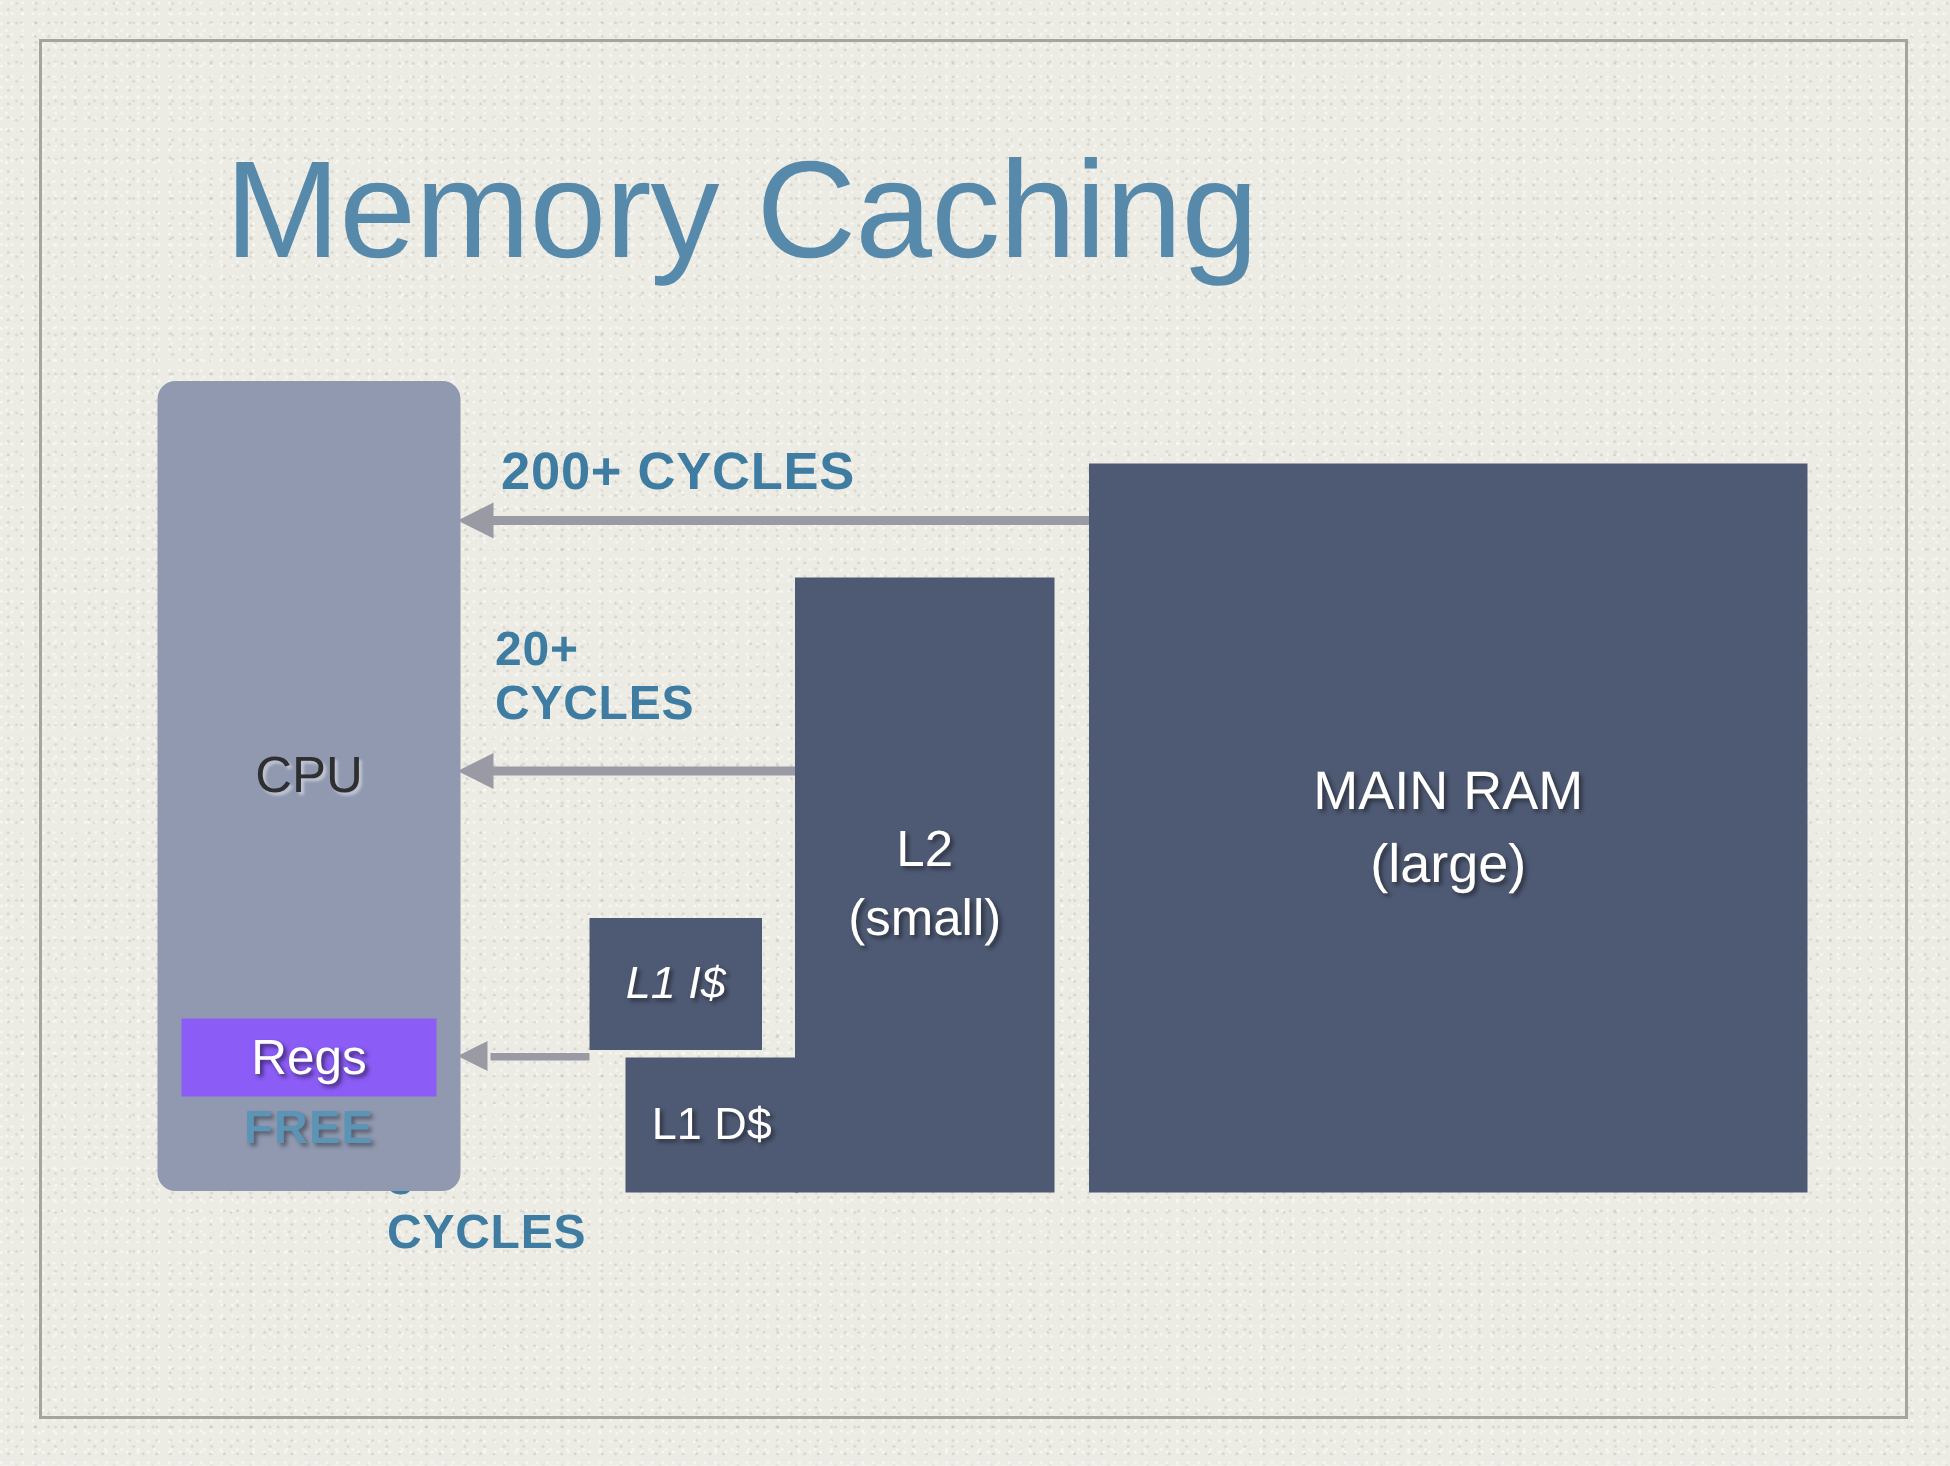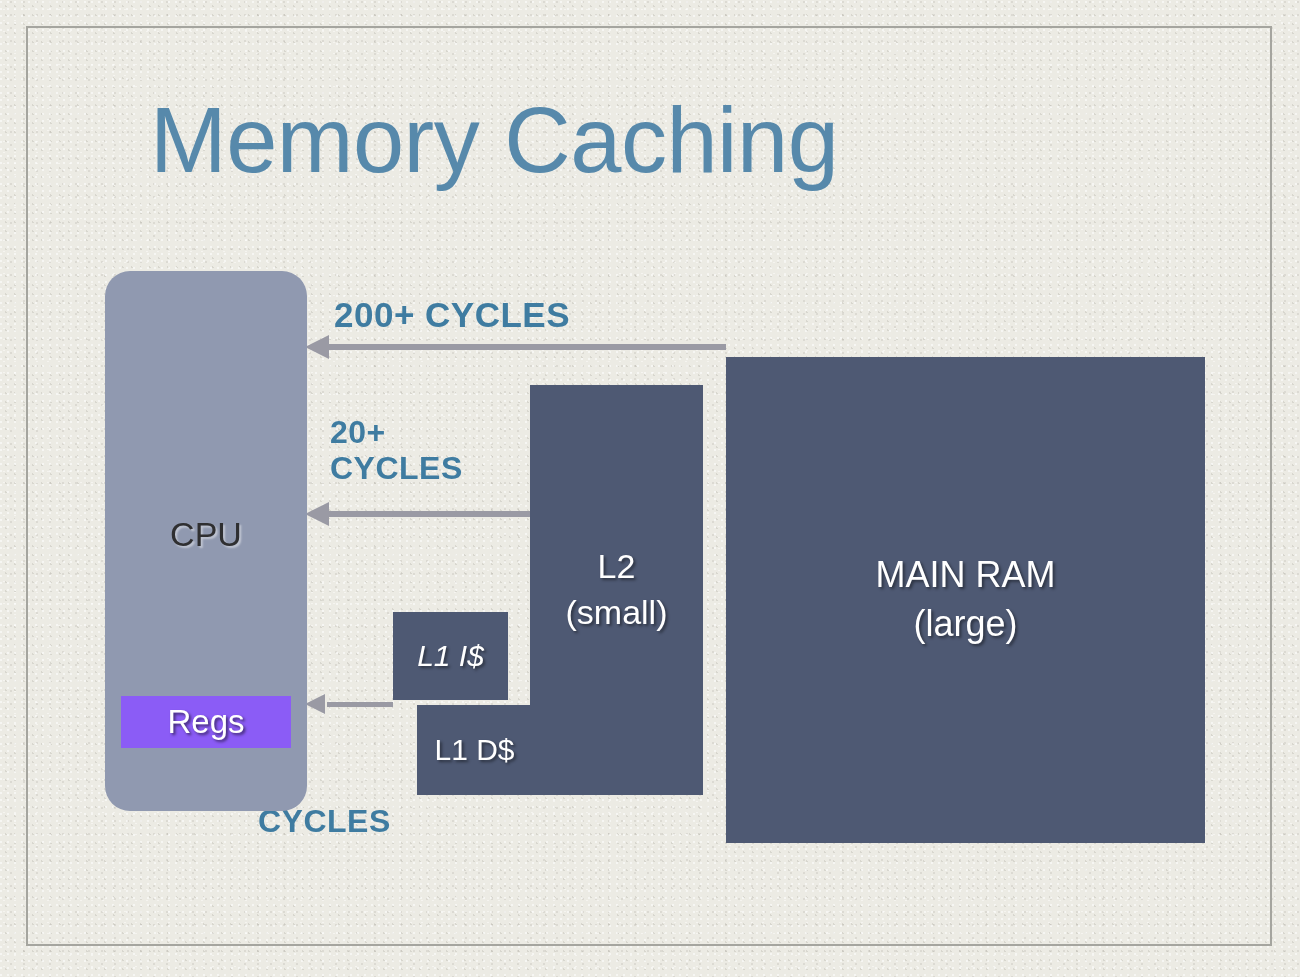--- a/index.html
+++ b/index.html
@@ -49,25 +49,25 @@
     letter-spacing: -0.5px;
     color: #5789ab;
     white-space: nowrap;
     line-height: 1.05;
   }
 
   
   #cpu-box {
     position: absolute;
     left: 105px;
-    top: 271px;
+    top: 254px;
     width: 202px;
     height: 540px;
     background: #9099b0;
-    border-radius: 25px;
+    border-radius: 12px;
   }
   #cpu-label {
     position: absolute;
     left: 0;
     top: 244px;
     width: 202px;
     text-align: center;
     font-size: 34px;
     color: #2f2f31;
     text-shadow: 2px 2px 2px rgba(255,255,255,0.45);
@@ -113,21 +113,21 @@
     align-items: center;
     justify-content: center;
     flex-direction: column;
     color: #ffffff;
     text-shadow: 2px 2px 3px rgba(0,0,0,0.45);
     text-align: center;
   }
   #l1i-box { left: 393px; top: 612px;  width: 115px; height: 88px; font-size: 30px; font-style: italic; }
   #l1d-box { left: 393px; top: 705px;  width: 115px; height: 90px; font-size: 30px; margin-left: 24px; }
   #l2-box  { left: 530px; top: 385px;  width: 173px; height: 410px; font-size: 34px; line-height: 1.35; }
-  #ram-box { left: 726px; top: 309px;  width: 479px; height: 486px; font-size: 36px; line-height: 1.35; margin-top: 48px; }
+  #ram-box { left: 726px; top: 309px;  width: 479px; height: 486px; font-size: 36px; line-height: 1.35; }
 
   
   .arrow { position: absolute; height: 14px; }
   .arrow .shaft {
     position: absolute;
     right: 0;
     top: 4px;
     height: 6px;
     background: #9a9aa4;
   }
@@ -202,20 +202,21 @@
   <div class="cycle-label" id="label-3">3
 CYCLES</div>
 
   <div id="cpu-box">
     <div id="cpu-label">CPU</div>
 
     <div id="regs-box">
       <div id="regs-label">Regs</div>
     </div>
 
+    <div id="free-label">FREE</div>
   </div>
 
   <div class="mem-box" id="l1i-box">
     <span>L1 I$</span>
   </div>
 
   <div class="mem-box" id="l1d-box">
     <span>L1 D$</span>
   </div>
 

